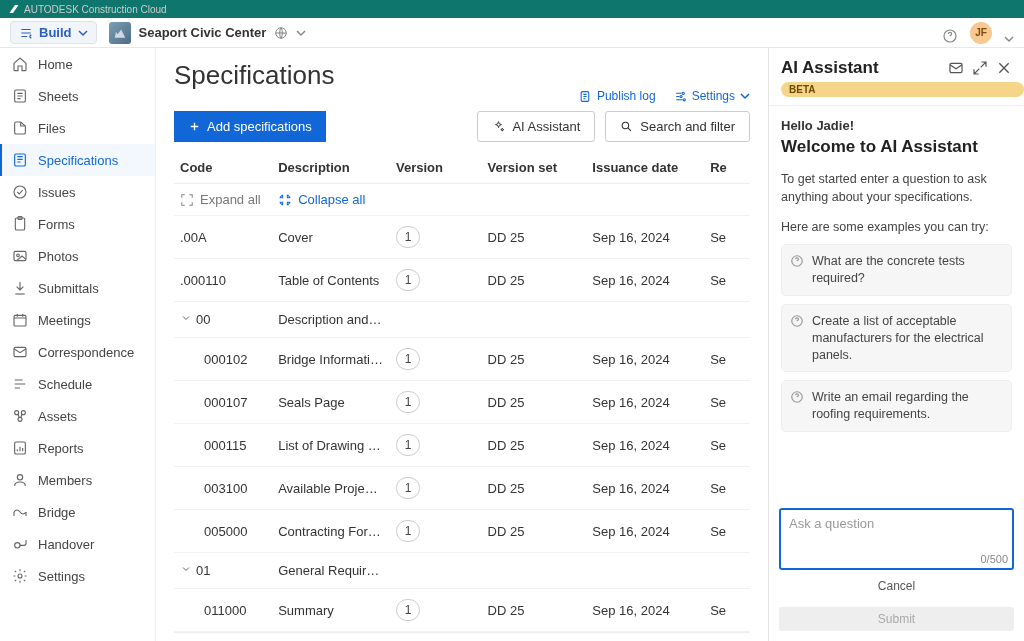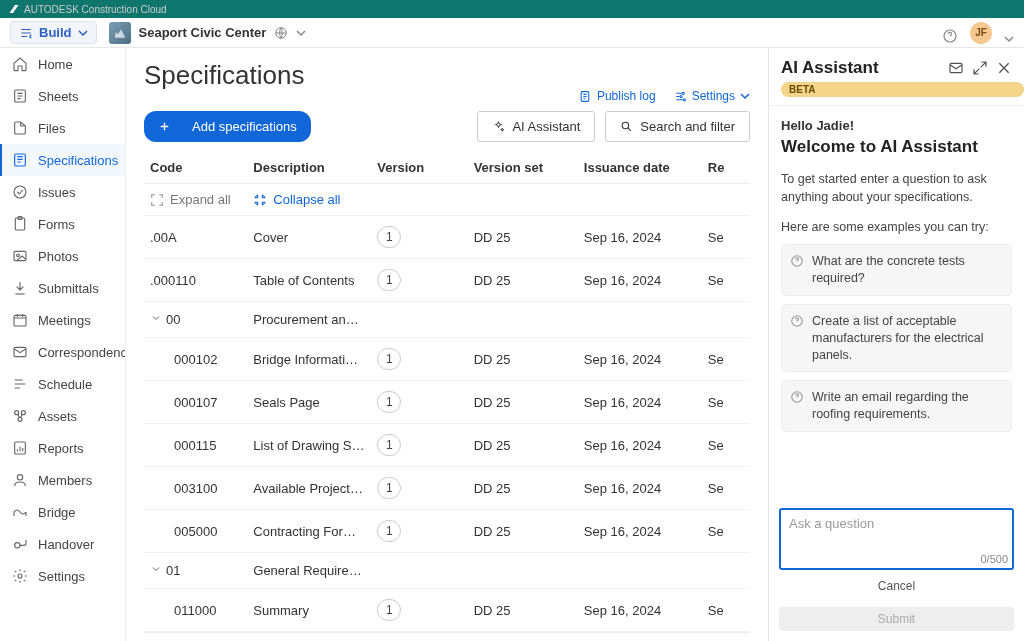--- a/index.html
+++ b/index.html
@@ -13,33 +13,33 @@
 .project-sel { display: flex; align-items: center; gap: 8px; margin-left: 12px; }
 .project-thumb { width: 22px; height: 22px; border-radius: 3px; background: linear-gradient(135deg,#7a9fb5,#4e6d84); display:flex;align-items:center;justify-content:center; }
 .project-name { font-weight: 600; font-size: 13px; }
 .globe-ic { width: 14px; height: 14px; color:#777; }
 .headerbar-right { margin-left: auto; display: flex; align-items: flex-end; gap: 12px; }
 .avatar { width: 22px; height: 22px; border-radius: 50%; background: #f7c88f; color: #7a4a10; font-size: 10px; font-weight: 600; display: flex; align-items: center; justify-content: center; }
 .help-ic { width:16px; height:16px; color:#888; }
 .caret { width:10px;height:10px;color:#888; }
 
 .app { display: flex; height: calc(100vh - 48px); }
-.sidebar { width: 126px; border-right: 1px solid #eee; background: #fff; overflow-y: auto; text-align: center; }
+.sidebar { width: 156px; border-right: 1px solid #eee; background: #fff; overflow-y: auto; text-align: center; }
 .nav-item { display: flex; align-items: center; gap: 10px; padding: 8px 12px; font-size: 13px; color: #444; cursor: pointer; }
 .nav-item.active { color: #1167d8; background: #f3f8ff; border-left: 2px solid #1167d8; padding-left:10px;}
 .nav-item .icon { width: 16px; height: 16px; color: #666; flex-shrink:0;}
 .nav-item.active .icon { color: #1167d8; }
 
 .main { flex: 1; display: flex; overflow:hidden; }
 .content { flex: 1; padding: 12px 18px 0 18px; overflow-y:auto; position:relative;}
 .page-title { font-size: 26px; font-weight: 400; color:#333; margin-bottom: 4px; }
 .top-actions { display:flex; justify-content:flex-end; gap:18px; font-size:12px; margin-top: -6px; margin-bottom: 8px;}
 .link-btn { display:flex; align-items:center; gap:5px; color:#1167d8; cursor:pointer; }
 .toolbar { display:flex; align-items:center; gap:10px; margin: 6px 0 10px 0; }
-.btn-primary { background:#1167d8; color:#fff; border:none; border-radius:12px; padding:8px 14px; font-size:13px; display:flex; align-items:center; gap:21px; cursor:pointer;}
+.btn-primary { background:#1167d8; color:#fff; border:none; border-radius:0; padding:8px 14px; font-size:13px; display:flex; align-items:center; gap:6px; cursor:pointer;}
 .btn-outline { background:#fff; color:#333; border:1px solid #ccc; border-radius:3px; padding:7px 14px; font-size:13px; display:flex; align-items:center; gap:7px; cursor:pointer;}
 .toolbar .spacer { flex:1; }
 
 .tbl { width:100%; border-collapse: collapse; }
 .tbl th { text-align:left; font-weight:600; font-size:13px; padding:8px 6px; color:#333; border-bottom:1px solid #eee;}
 .tbl td { padding:10px 6px; border-bottom:1px solid #f2f2f2; font-size:13px; color:#333; white-space:nowrap; overflow:hidden; text-overflow:ellipsis; max-width:0;}
 .expand-row td { padding:8px 6px; }
 .expand-ctrl { display:flex; align-items:center; gap:6px; color:#777; cursor:pointer; font-size:13px;}
 .collapse-ctrl { display:flex; align-items:center; gap:6px; color:#1167d8; cursor:pointer; font-size:13px;}
 .version-pill { display:inline-flex; width:24px; height:22px; border:1px solid #ccc; border-radius:12px; align-items:center; justify-content:center; font-size:12px; color:#444;}
@@ -337,21 +337,21 @@
               <td>Table of Contents</td>
               <td><span class="version-pill">1</span></td>
               <td>DD 25</td>
               <td>Sep 16, 2024</td>
               <td>Se</td>
             </tr>
             <tr class="group-row">
               <td><svg class="chev" viewBox="0 0 24 24" fill="none" stroke="currentColor" stroke-width="2">
                   <path d="M6 9l6 6 6-6"></path>
                 </svg>00</td>
-              <td>Procurement and…</td>
+              <td>Description and…</td>
               <td></td>
               <td></td>
               <td></td>
               <td></td>
             </tr>
             <tr>
               <td class="indent1">000102</td>
               <td>Bridge Informati…</td>
               <td><span class="version-pill">1</span></td>
               <td>DD 25</td>

